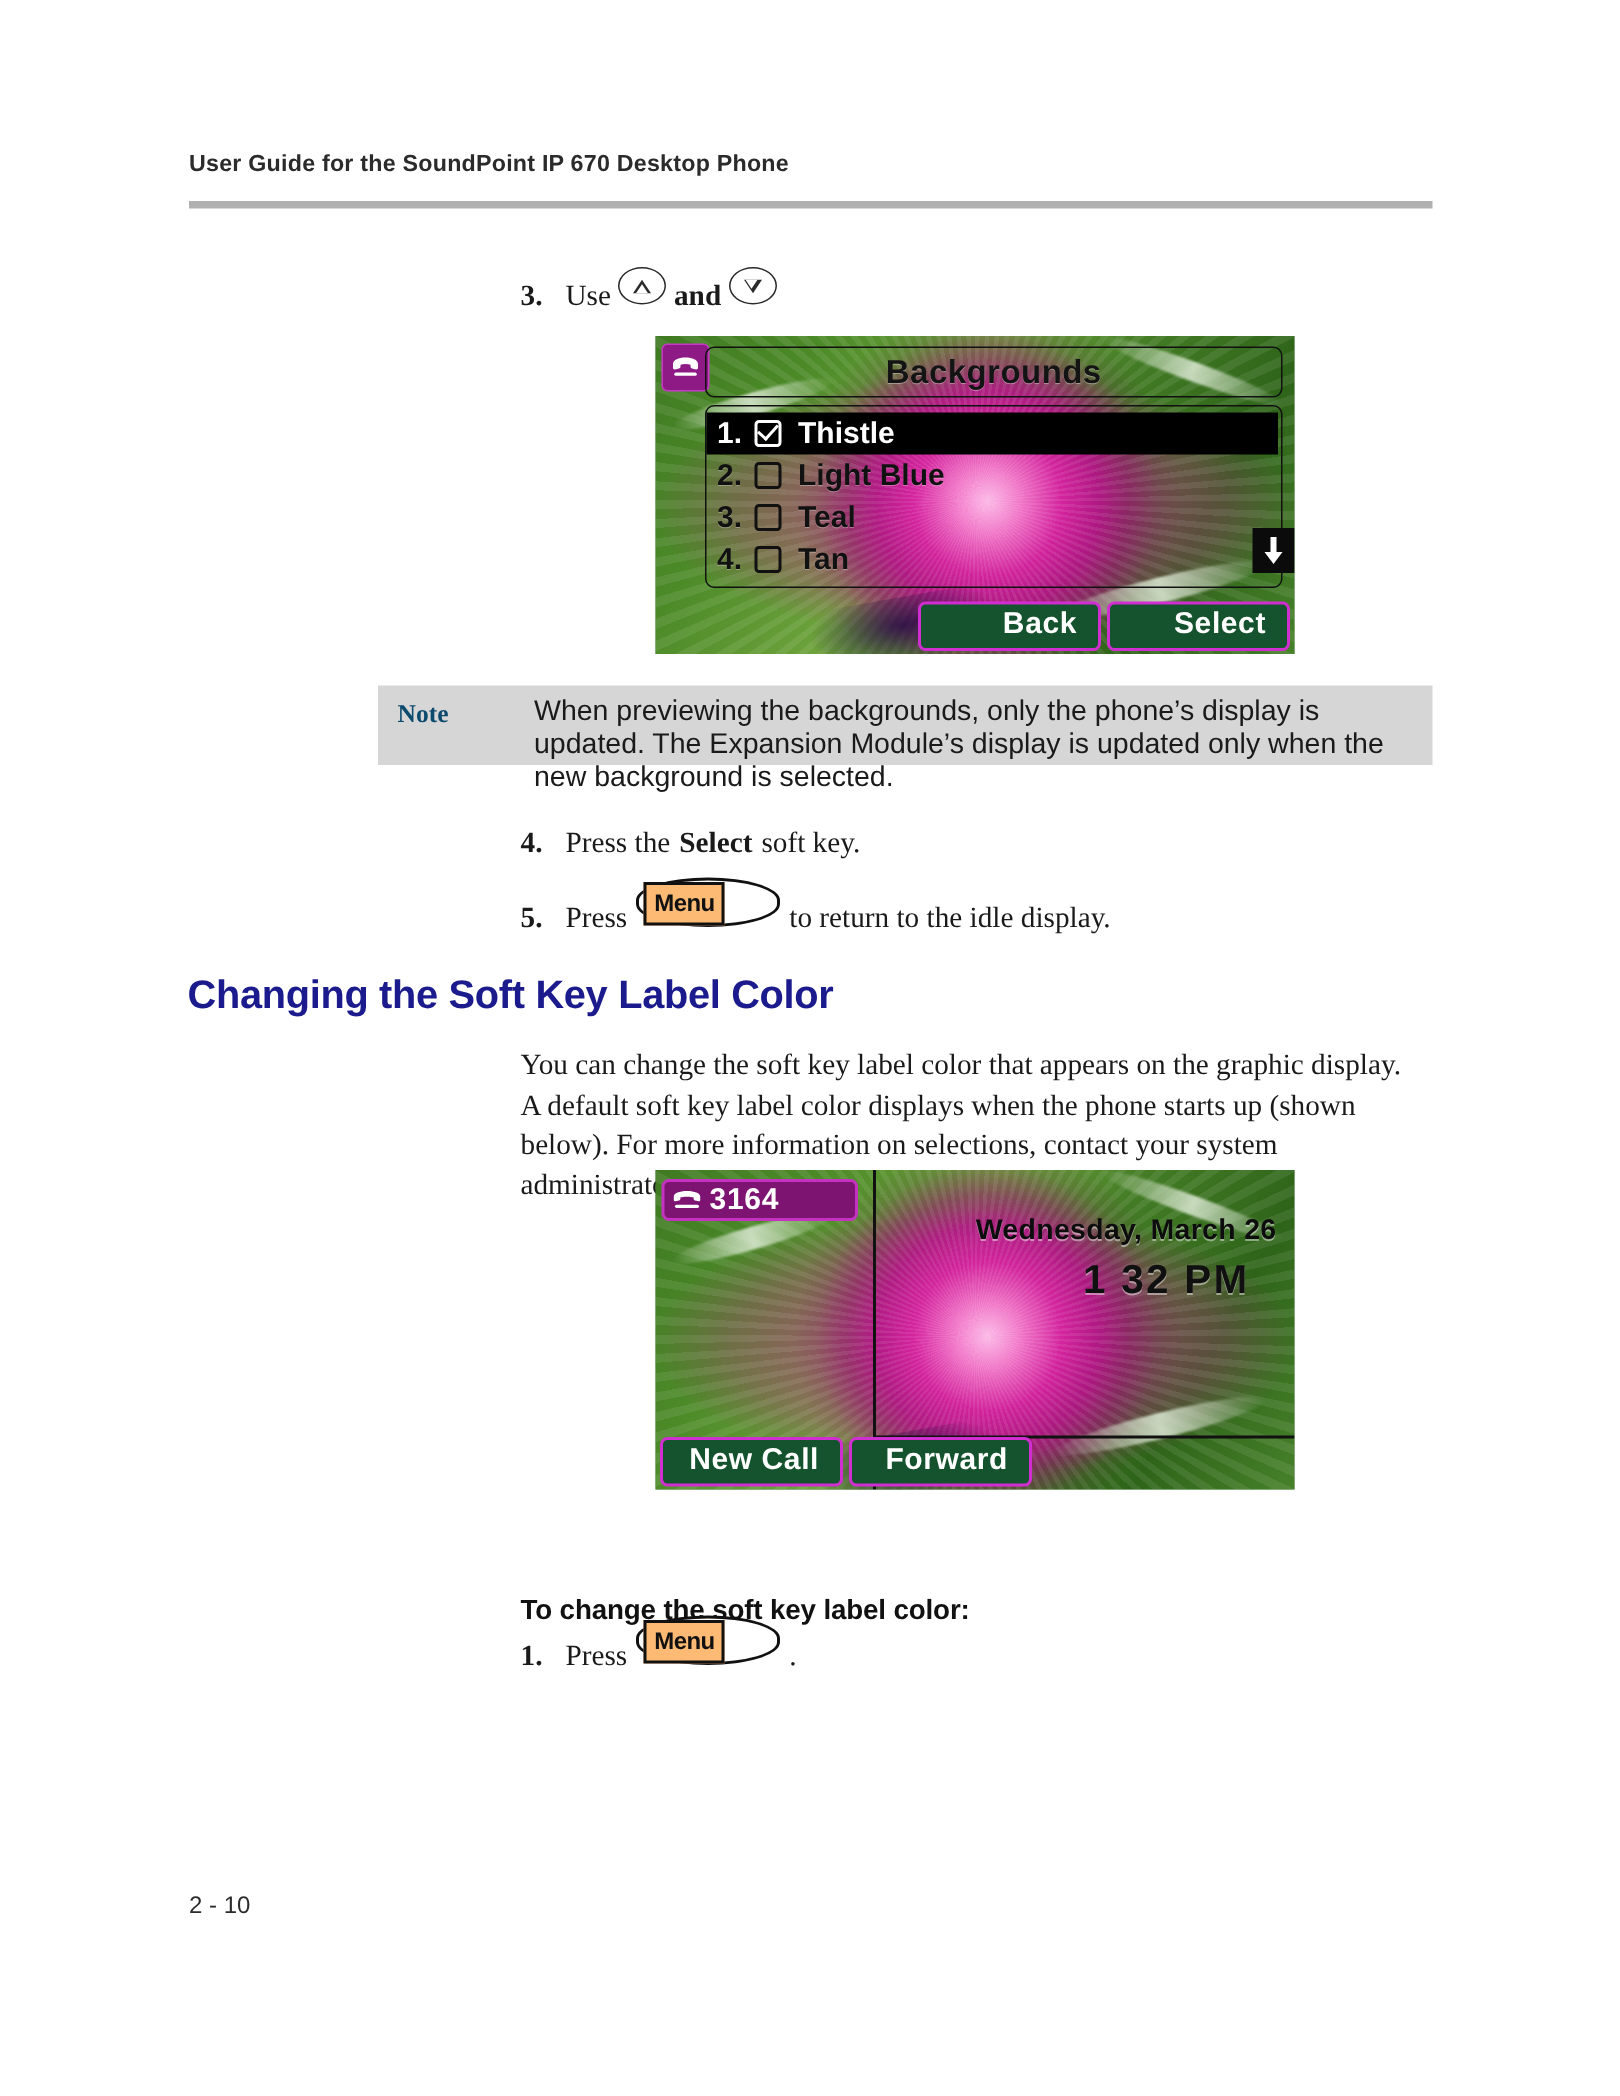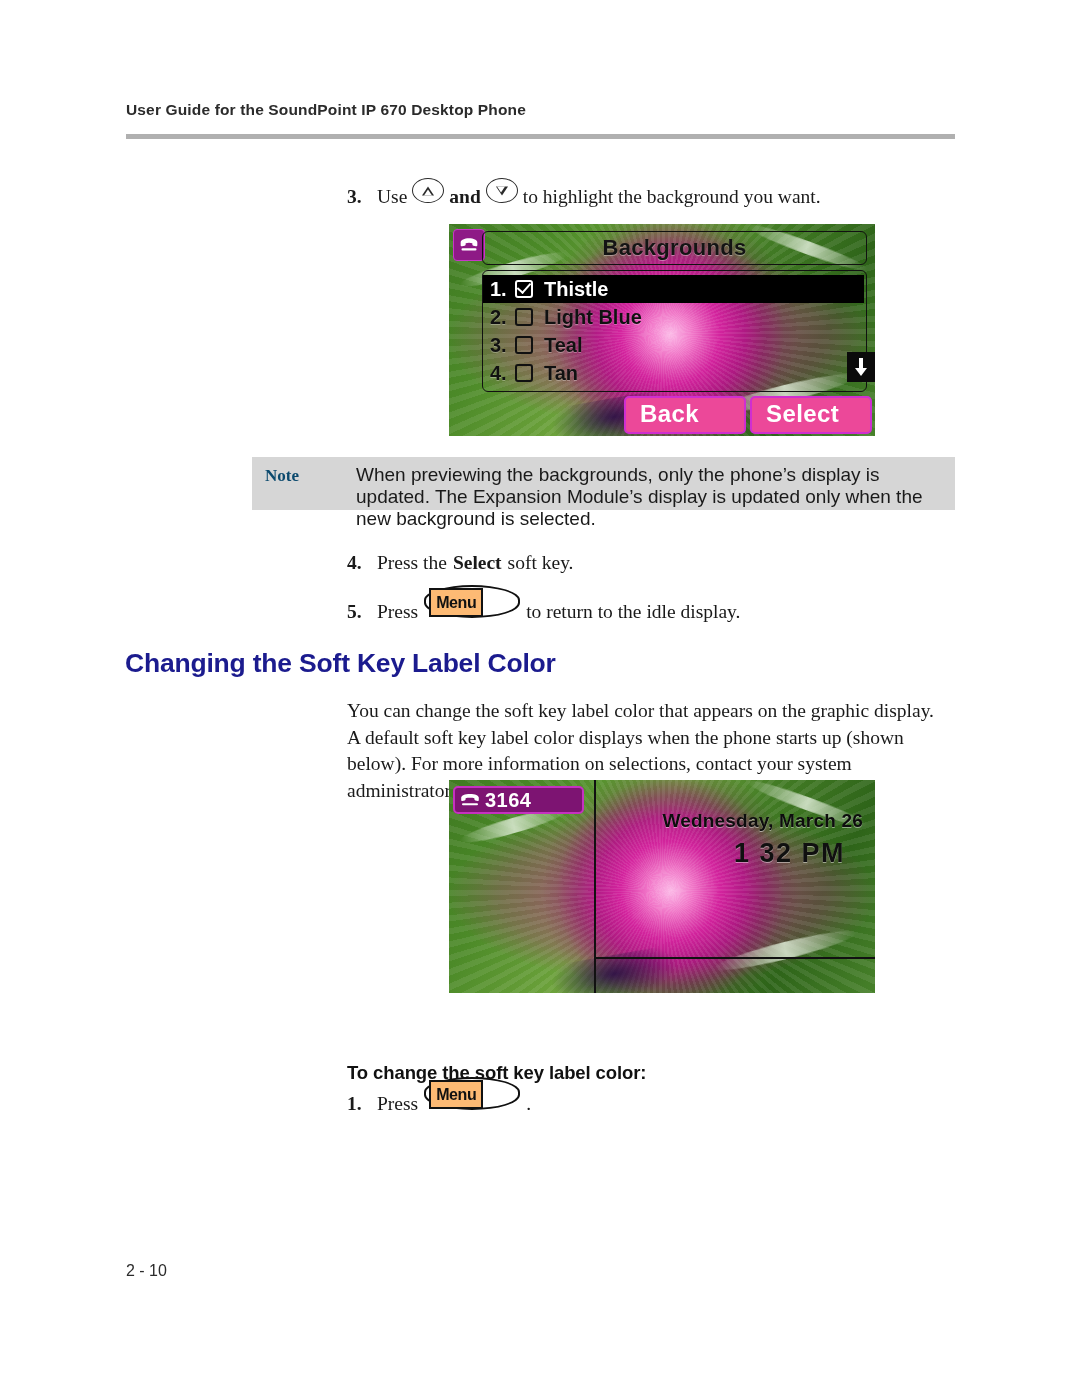--- a/index.html
+++ b/index.html
@@ -205,21 +205,20 @@
     font-family: "Liberation Sans", sans-serif;
     font-size: 16px;
     color: #2b2b2b;
   }
 
   
   .lcd {
     position: absolute;
     overflow: hidden;
     background: #2f6b1f;
-    margin-left: 12px;
   }
   .lcd .wallpaper {
     position: absolute;
     inset: 0;
     background:
       radial-gradient(circle at 52% 52%, rgba(255,190,235,0.95) 0%, rgba(246,120,205,0.92) 9%, rgba(214,33,160,0.95) 20%, rgba(180,17,135,0.88) 30%, rgba(150,12,110,0.55) 38%, rgba(120,10,90,0.12) 46%, rgba(0,0,0,0) 52%),
       radial-gradient(ellipse 42% 34% at 50% 50%, rgba(255,255,255,0.28) 0%, rgba(255,255,255,0) 55%),
       radial-gradient(ellipse 70% 58% at 50% 54%, rgba(206,26,152,0.75) 0%, rgba(206,26,152,0.25) 55%, rgba(0,0,0,0) 72%),
       linear-gradient(120deg, #3f7a22 0%, #4c8a28 20%, #6ea33c 42%, #437c25 60%, #2e6419 80%, #47812a 100%);
   }
@@ -349,31 +348,31 @@
     position: absolute;
     left: 0; right: 0;
     bottom: 2px;
     display: flex;
     gap: 4px;
     padding: 0 3px;
     box-sizing: border-box;
   }
   .softkey-row.right { justify-content: flex-end; }
   .softkey {
-    background: #ec4899;
+    background: #14532d;
     border: 2px solid #d02ed0;
     border-radius: 5px;
     color: #ffffff;
     font-family: "Liberation Sans", sans-serif;
     font-weight: bold;
-    font-size: 24px;
+    font-size: 20px;
     letter-spacing: 0.4px;
     padding: 2px 14px 4px;
     min-width: 90px;
-    text-align: left;
+    text-align: right;
   }
 
   
   .line-key {
     position: absolute;
     left: 4px; top: 6px;
     width: 131px;
     height: 28px;
     background: #7d1472;
     border: 2px solid #c531c0;
@@ -439,21 +438,20 @@
 <div class="step" style="left:347px; top:178px;">
   <span class="num">3.</span>
   <span class="txt">Use</span>
   <span class="circle-key up">
       <span class="tri"></span>
     </span>
   <span class="txt bold">and</span>
   <span class="circle-key down">
       <span class="tri"></span>
     </span>
-  <span class="txt">to highlight the background you want.</span>
 </div>
 
 <div class="lcd" style="left:437px; top:224px; width:426px; height:212px;">
   <div class="wallpaper"></div>
   <div class="spikes"></div>
   <div class="leaf-a"></div>
   <div class="leaf-b"></div>
   <div class="leaf-c"></div>
   <div class="darkleaf"></div>
 
@@ -543,20 +541,24 @@
     <svg viewBox="0 0 24 20" aria-hidden="true">
       <path d="M1 7c0-2.7 4.6-4.6 11-4.6S23 4.3 23 7v2.9c0 .8-.7 1.4-1.5 1.2l-2.8-.6c-.7-.2-1.2-.8-1.2-1.5V7.8c-1.4-.4-3.1-.6-5.5-.6s-4.1.2-5.5.6V9c0 .7-.5 1.3-1.2 1.5l-2.8.6C1.7 11.3 1 10.7 1 9.9V7z" fill="#ffffff"></path>
       <rect x="2" y="14" width="20" height="2.6" rx="1.3" fill="#ffffff"></rect>
     </svg>
     <span class="ext">3164</span>
   </div>
 
   <div class="idle-date">Wednesday, March 26</div>
   <div class="idle-time">1 32 PM</div>
 
+  <div class="softkey-row">
+    <div class="softkey">New Call</div>
+    <div class="softkey">Forward</div>
+  </div>
 </div>
 
 <div class="sub-heading">To change the soft key label color:</div>
 
 <div class="step" style="left:347px; top:1077px;">
   <span class="num">1.</span>
   <span class="txt">Press</span>
   <span class="menu-key">
     <span class="barrel"></span>
     <span class="cap">Menu</span>

